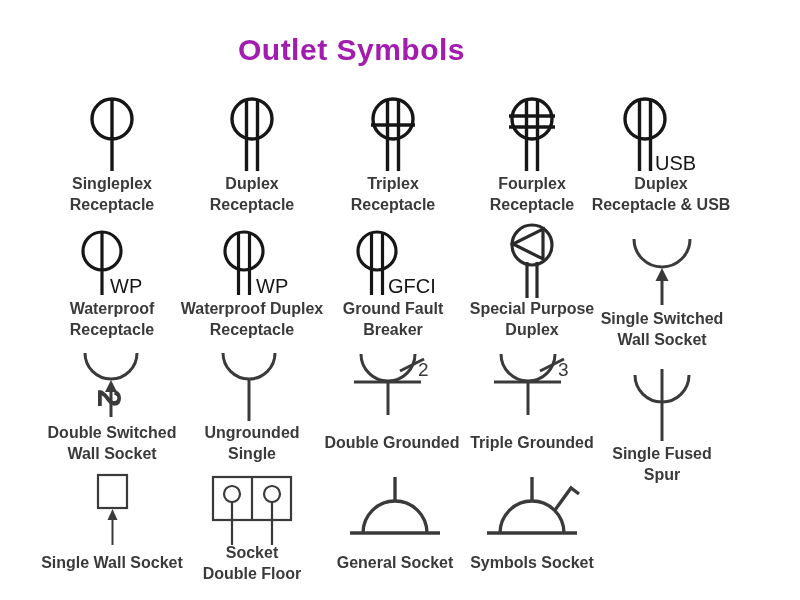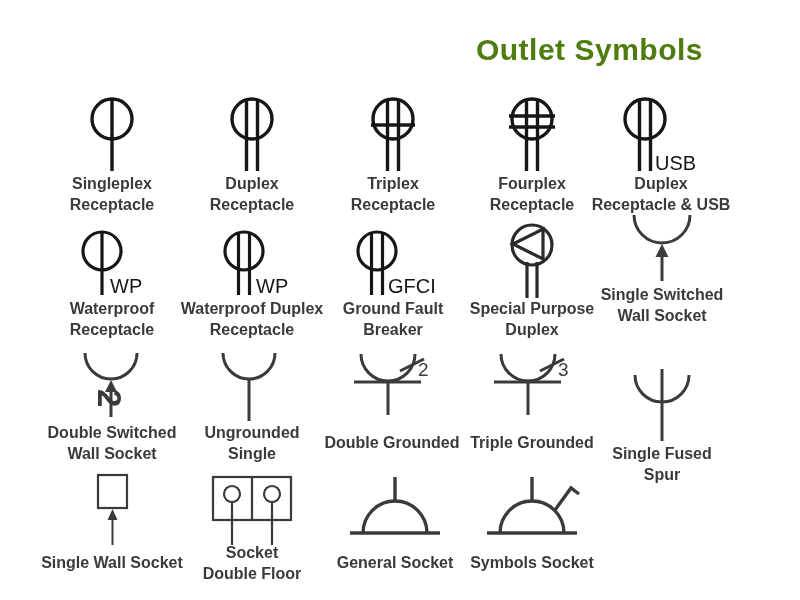--- a/index.html
+++ b/index.html
@@ -1,22 +1,22 @@
 <!DOCTYPE html>
 <html><head>
 <meta charset="utf-8">
 <style>
   html,body{margin:0;padding:0;}
   body{
     width:800px;height:600px;position:relative;background:#ffffff;
     font-family:"Liberation Sans","DejaVu Sans",sans-serif;overflow:hidden;
   }
   .title{
-    position:absolute;top:33px;left:0;width:703px;text-align:right;
-    font-size:30px;font-weight:700;color:#4d7c0f;letter-spacing:.5px;
+    position:absolute;top:33px;left:0;width:703px;text-align:center;
+    font-size:30px;font-weight:700;color:#a21caf;letter-spacing:.5px;
   }
   .cell{position:absolute;width:150px;display:flex;flex-direction:column;align-items:center;}
   .sym{display:flex;align-items:flex-start;justify-content:flex-end;}
   .lbl{
     height:30px;width:150px;display:flex;flex-direction:column;justify-content:center;
     text-align:center;font-size:16px;font-weight:700;color:#3a3a3a;line-height:1.32;
   }
   .lbl span{display:block;}
   svg{display:block;}
   svg text{font-family:"Liberation Sans","DejaVu Sans",sans-serif;}
@@ -171,21 +171,21 @@
         <line x1="65" y1="40" x2="65" y2="76"></line>
       </g>
     </svg>
   </div>
   <div class="lbl">
     <span>Special Purpose</span>
     <span>Duplex</span>
   </div>
 </div>
 
-<div class="cell" style="left:587px;top:208px">
+<div class="cell" style="left:587px;top:232px">
   <div class="sym" style="height:82px">
     <svg width="120" height="82" viewBox="0 0 120 82">
       <g stroke="#3a3a3a" stroke-width="3" fill="none">
         <path d="M 32 7 A 28 28 0 0 0 88 7"></path>
         <line x1="60" y1="46" x2="60" y2="73"></line>
       </g>
       <polygon points="60,36 53.5,49 66.5,49" fill="#3a3a3a"></polygon>
     </svg>
   </div>
   <div class="lbl">

